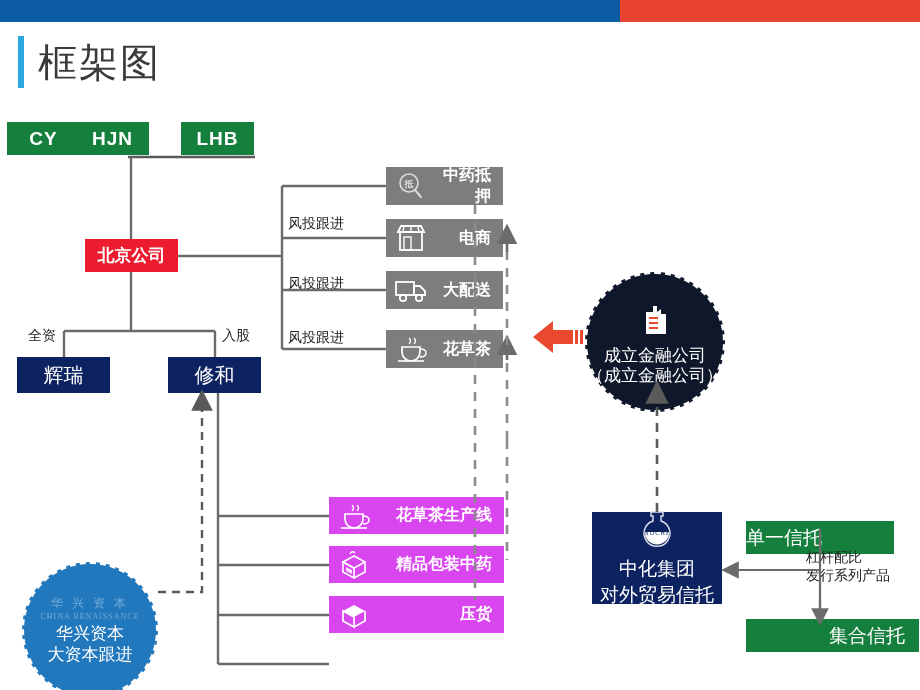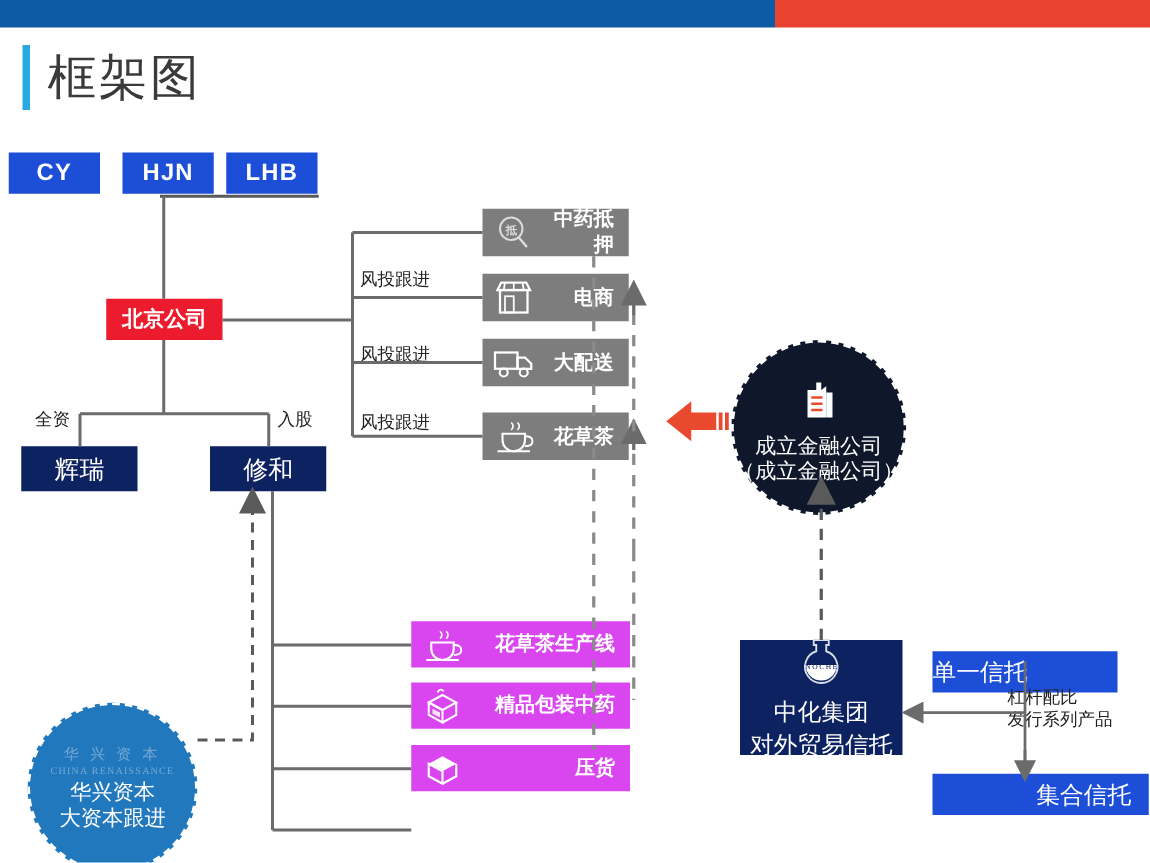--- a/index.html
+++ b/index.html
@@ -19,21 +19,21 @@
   
   .title-wrap{position:absolute;left:18px;top:36px;display:flex;align-items:center;}
   .title-bar{width:6px;height:52px;background:#2aa8e0;margin-right:14px;}
   .title-text{
     font-family:Liberation Sans, sans-serif;
     font-size:39px;color:#3a3a3a;line-height:1;letter-spacing:2px;
   }
 
   
   .box{position:absolute;box-sizing:border-box;display:flex;align-items:center;}
-  .cyan{background:#1d4ed8;color:#ffffff;font-weight:bold;justify-content:center;}
+  .cyan{background:#15803d;color:#ffffff;font-weight:bold;justify-content:center;}
   .navy{background:#0d2260;color:#ffffff;justify-content:center;}
   .red{background:#ec1c2e;color:#ffffff;font-weight:bold;justify-content:center;}
   .gray{background:#7d7d7d;color:#ffffff;font-weight:bold;}
   .lightblue{background:#d946ef;color:#ffffff;font-weight:bold;}
 
   .tag{font-size:19px;letter-spacing:1px;}
   .navy-label{font-size:20px;}
   .red-label{font-size:17px;}
   .gray-label{font-size:16px;padding-right:12px;width:100%;text-align:right;box-sizing:border-box;}
   .lb-label{font-size:16px;padding-right:12px;width:100%;text-align:right;box-sizing:border-box;}
@@ -72,21 +72,21 @@
   </div>
 
   <div class="title-wrap">
     <div class="title-bar"></div>
     <div class="title-text">框架图</div>
   </div>
 
   <div class="box cyan" style="left:7px;top:122px;width:73px;height:33px;">
     <span class="tag">CY</span>
   </div>
-  <div class="box cyan" style="left:98px;top:122px;width:73px;height:33px;">
+  <div class="box cyan" style="left:76px;top:122px;width:73px;height:33px;">
     <span class="tag">HJN</span>
   </div>
   <div class="box cyan" style="left:181px;top:122px;width:73px;height:33px;">
     <span class="tag">LHB</span>
   </div>
 
   <div class="box red" style="left:85px;top:239px;width:93px;height:33px;">
     <span class="red-label">北京公司</span>
   </div>
 

